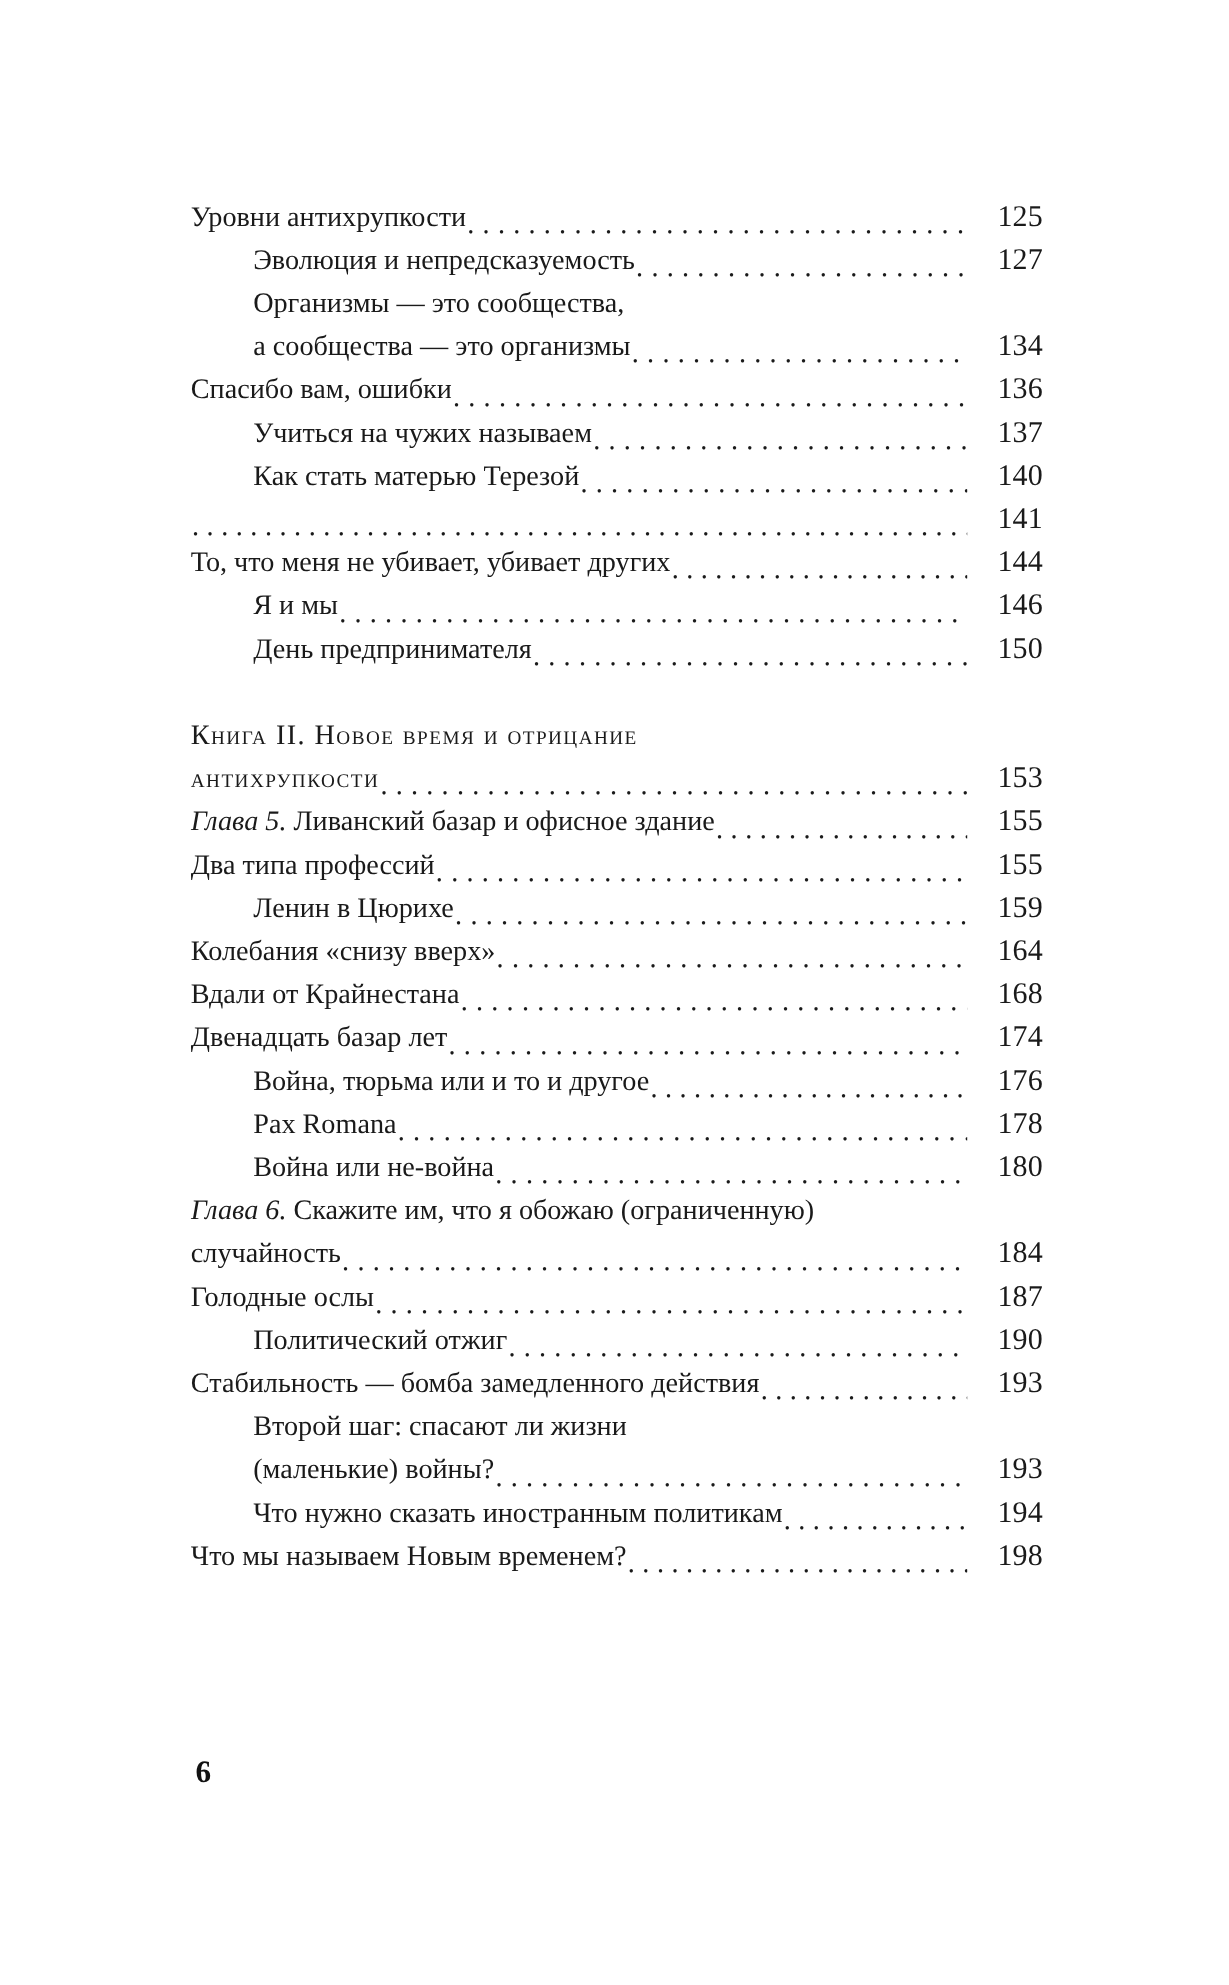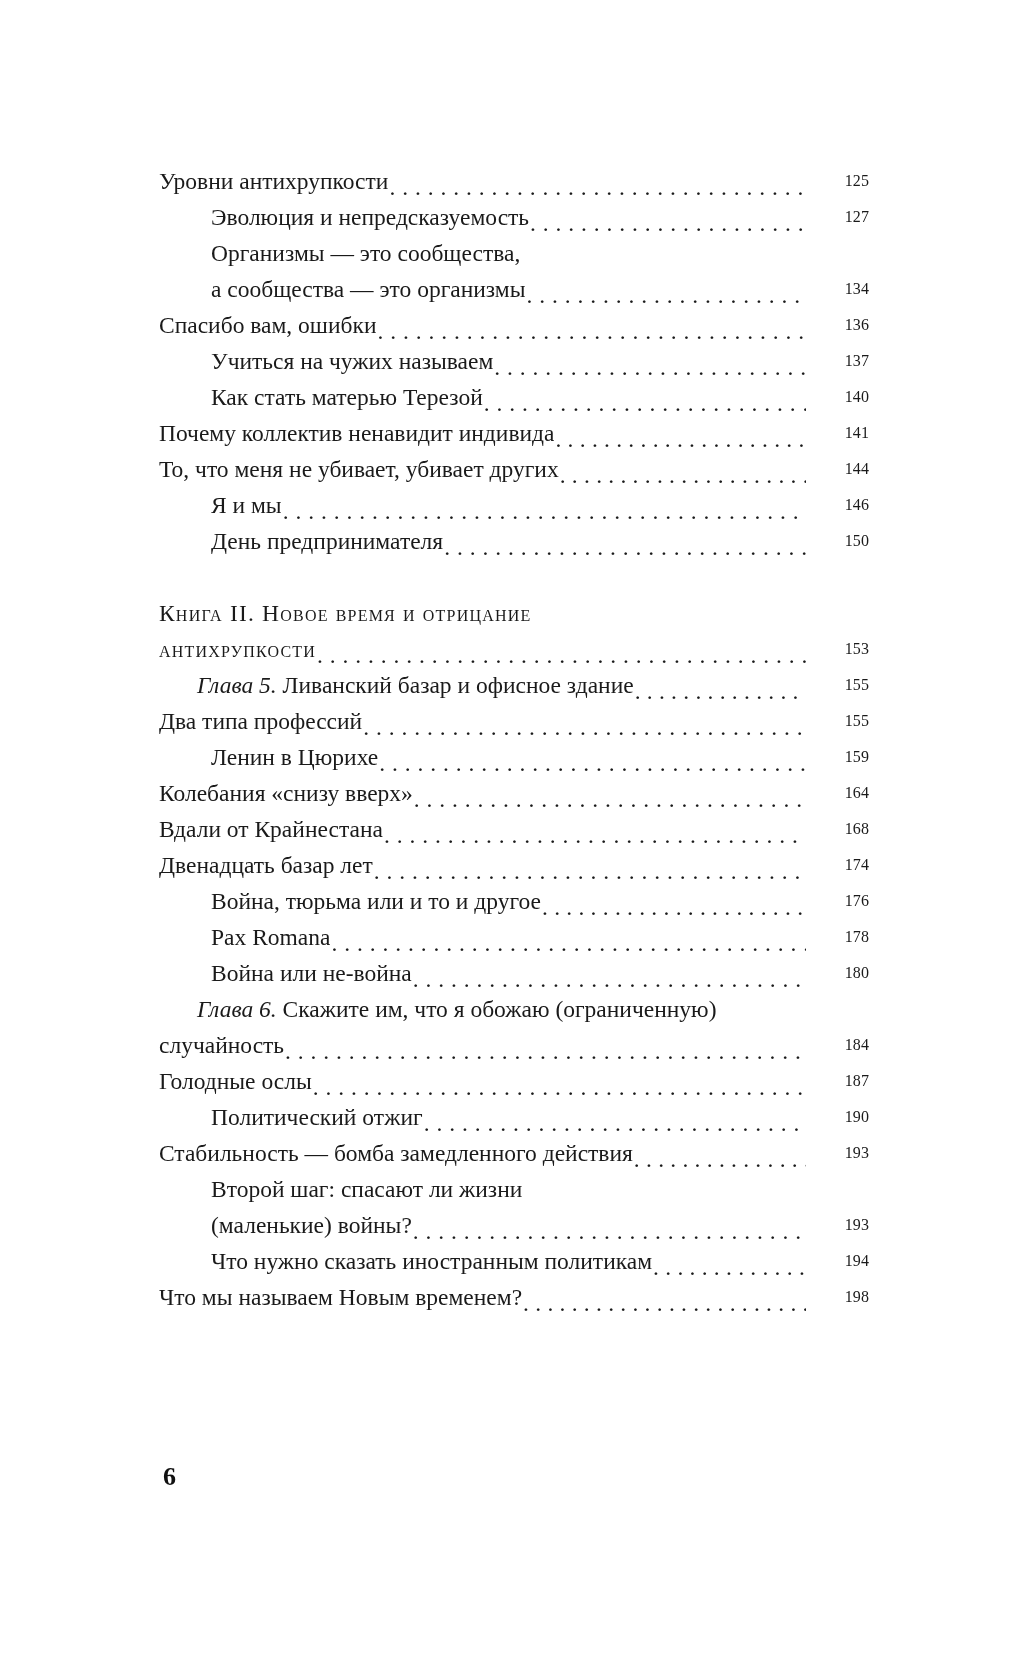--- a/index.html
+++ b/index.html
@@ -66,29 +66,29 @@
     line-height: 1;
     white-space: nowrap;
     color: #1a1a1a;
   }
   .leader.tight::before { letter-spacing: 0.2px; }
 
   .pagenum {
     flex: 0 0 auto;
     width: 62px;
     text-align: right;
-    font-size: 16px;
+    font-size: 25px;
     letter-spacing: 0.1px;
   }
 
   
   .toc-row.nolead .leader::before { content: ""; }
   .toc-row.nolead .pagenum { visibility: hidden; }
 
-  .ital { font-style: italic; margin-left: 38px; }
+  .ital { font-style: italic; }
 
   .spacer { height: 36px; }
 
   
   .bookhead .title-cell {
     font-variant: small-caps;
     letter-spacing: 1.2px;
     font-size: 23.5px;
   }
 
@@ -136,21 +136,20 @@
         <span class="title-cell">Учиться на чужих называем</span>
         <span class="leader"></span>
         <span class="pagenum">137</span>
       </div>
       <div class="toc-row lvl1">
         <span class="title-cell">Как стать матерью Терезой</span>
         <span class="leader"></span>
         <span class="pagenum">140</span>
       </div>
       <div class="toc-row">
-        <span class="title-cell">Почему коллектив ненавидит  индивида</span>
         <span class="leader tight"></span>
         <span class="pagenum">141</span>
       </div>
       <div class="toc-row">
         <span class="title-cell">То, что меня не убивает, убивает других</span>
         <span class="leader tight"></span>
         <span class="pagenum">144</span>
       </div>
       <div class="toc-row lvl1">
         <span class="title-cell">Я и мы</span>

